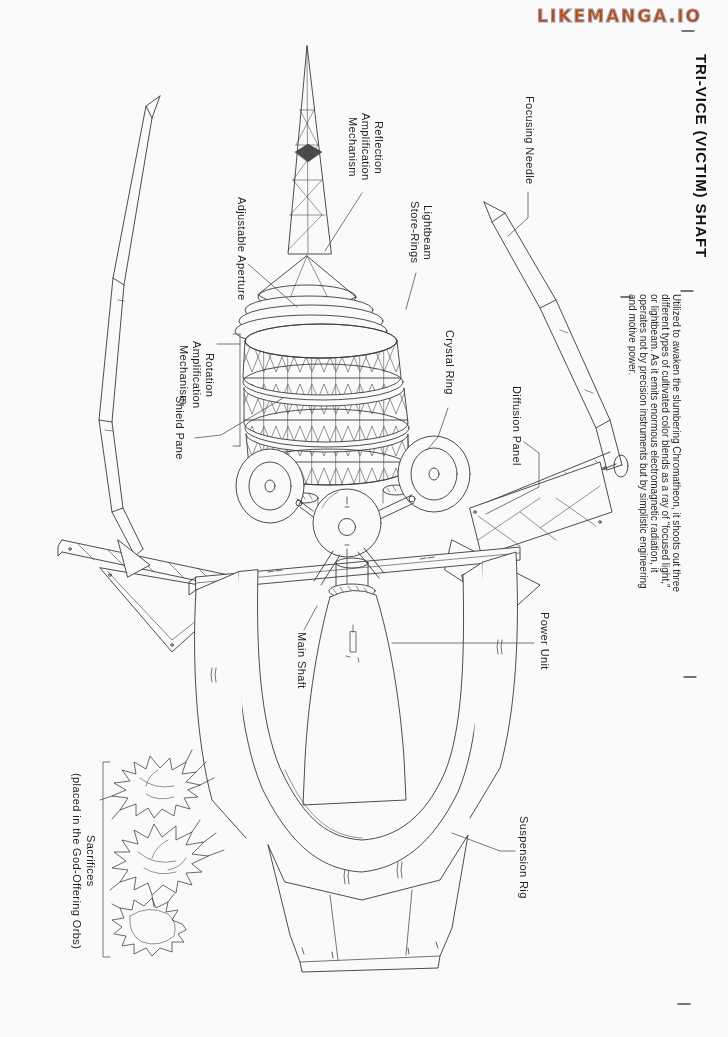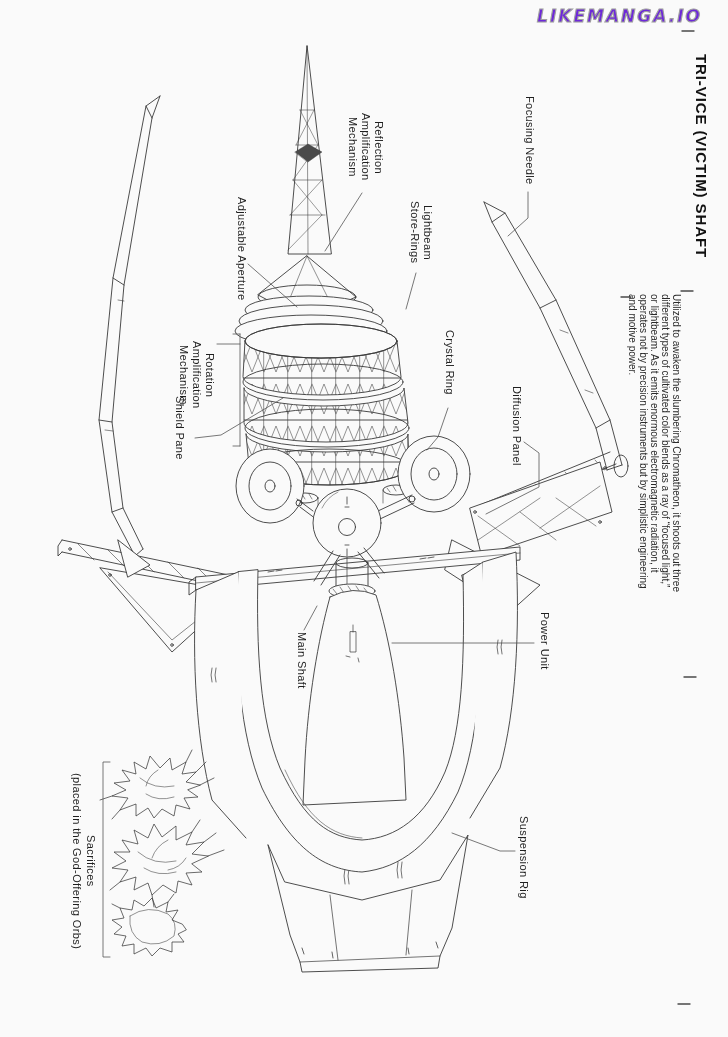--- a/index.html
+++ b/index.html
@@ -23,23 +23,23 @@
   .label.center{text-align:center;}
   .title{
     font-size:15px;font-weight:bold;letter-spacing:0.9px;color:#111;
   }
   .desc{
     font-size:10px;line-height:11px;letter-spacing:0px;color:#2a2a2a;
   }
   .watermark{
     position:absolute;right:26px;top:6px;
     font-family:"DejaVu Sans", sans-serif;
-    font-style:italic;font-weight:bold;
+    font-weight:bold;
     font-size:17px;letter-spacing:2px;
-    color:#6d28d9;
+    color:#c2410c;
     -webkit-text-stroke:1.1px #a0a0a0;
     text-shadow:0 0 1px #c8c8c8;
   }
 </style>
 </head>
 <body>
 
 <div class="page">
 
   <svg class="diagram" viewBox="0 0 728 1037" fill="none" stroke="#3a3a3a" stroke-width="0.9" stroke-linejoin="round" stroke-linecap="round">

